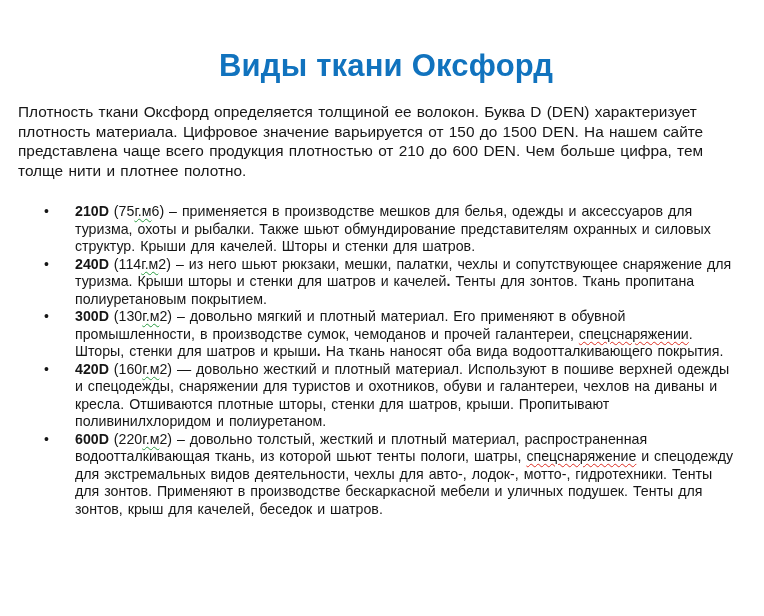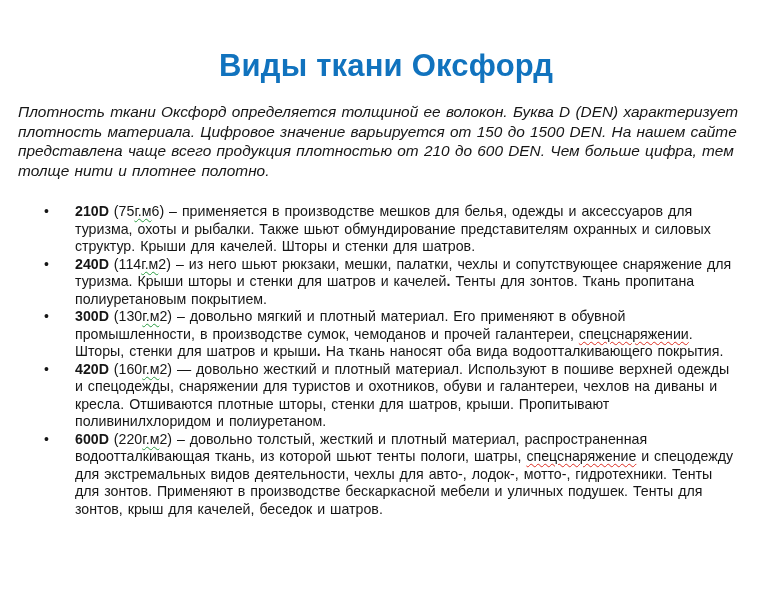--- a/index.html
+++ b/index.html
@@ -18,21 +18,20 @@
     text-align: center;
     letter-spacing: 0.2px;
     color: var(--title-color, #1173be);
   }
   .intro {
     margin: 18px 0 0 18px;
     width: 730px;
     font-size: 15.4px;
     line-height: 19.5px;
     word-spacing: 1px;
-    font-style: italic;
   }
   .fabric-list {
     list-style: none;
     margin: 23px 0 0 0;
     padding: 0;
   }
   .fabric-item {
     position: relative;
     padding-left: 75px;
     width: 660px;

